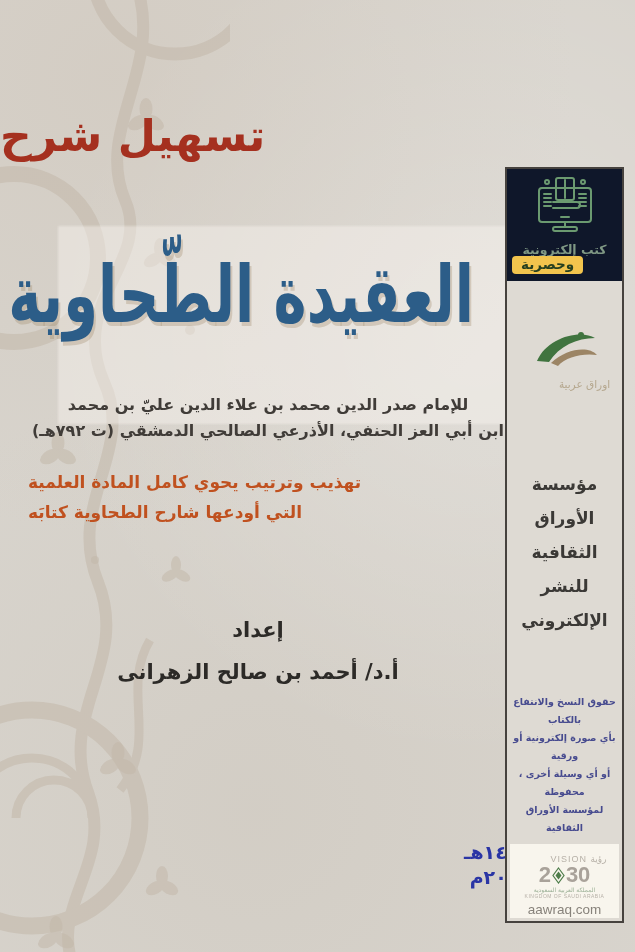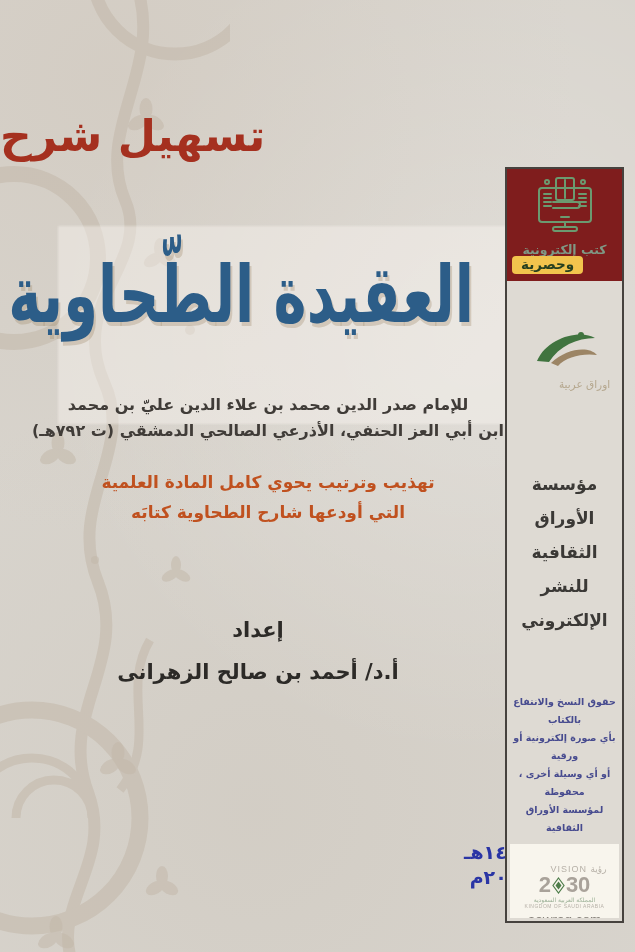--- a/index.html
+++ b/index.html
@@ -35,21 +35,21 @@
     text-shadow:2px 3px 0 rgba(156,132,101,.30);
     letter-spacing:-2px;white-space:nowrap;
   }
   .author{
     position:absolute;left:28px;top:392px;width:480px;
     text-align:center;direction:rtl;
     font-size:16px;font-weight:600;color:#403c38;line-height:1.65;
   }
   .subtitle{
     position:absolute;left:28px;top:468px;width:480px;
-    text-align:center;direction:rtl;
+    text-align:left;direction:rtl;
     font-size:17px;font-weight:bold;color:#c0511f;line-height:1.75;
   }
   .prepared{
     position:absolute;left:18px;top:618px;width:480px;
     text-align:center;direction:rtl;color:#2c2a27;
   }
   .prepared .label{font-size:21px;font-weight:700;}
   .prepared .name{font-size:21px;font-weight:600;margin-top:18px;}
   .affiliation{
     position:absolute;left:28px;top:692px;width:480px;
@@ -62,21 +62,21 @@
     font-size:19px;font-weight:600;color:#2a35a5;line-height:1.3;
   }
   
   .sidebar{
     position:absolute;left:505px;top:167px;width:119px;height:756px;
     box-sizing:border-box;border:2px solid #46423e;
     background:#dedad3;
   }
   .ebooks-card{
     position:absolute;left:0;right:0;top:0;height:112px;
-    background:#7f1d1d;text-align:center;
+    background:#0f172a;text-align:center;
   }
   .ebooks-card .label{
     margin-top:2px;font-size:12.5px;font-weight:600;color:#7f9884;direction:rtl;
   }
   .ebooks-badge{
     display:inline-block;margin:3px 0 12px 0;padding:0 9px 2px 9px;
     position:absolute;left:5px;top:84px;
     background:#f2c44d;border-radius:4px;
     font-size:13.5px;font-weight:bold;color:#27401f;direction:rtl;
   }
@@ -93,21 +93,21 @@
   }
   .copyright{
     position:absolute;left:0;right:0;top:524px;
     text-align:center;direction:rtl;
     font-size:9.5px;font-weight:bold;color:#474b8f;line-height:1.9;
   }
   .vision-card{
     position:absolute;left:3px;right:3px;bottom:3px;height:74px;
     background:#f8f5ed;text-align:center;overflow:hidden;
   }
-  .vision-top{margin-top:20px;font-size:9px;letter-spacing:1px;color:#b7b1a8;font-family:"Liberation Sans",sans-serif;padding-left:28px;}
+  .vision-top{margin-top:10px;font-size:9px;letter-spacing:1px;color:#b7b1a8;font-family:"Liberation Sans",sans-serif;padding-left:28px;}
   .vision-top .ar{font-family:"DejaVu Sans",sans-serif;letter-spacing:0;}
   .vision-year{
     display:flex;align-items:center;justify-content:center;gap:1px;
     font-size:22px;font-weight:bold;color:#a9a29a;line-height:1;
     font-family:"Liberation Sans",sans-serif;
   }
   .vision-kingdom-ar{font-size:6px;color:#9bb096;line-height:1.2;}
   .vision-kingdom-en{font-size:5px;letter-spacing:.5px;color:#b7b1a8;font-family:"Liberation Sans",sans-serif;line-height:1.3;}
   .website{margin-top:2px;font-size:13.5px;color:#87827b;font-family:"Liberation Sans",sans-serif;}
 </style>

